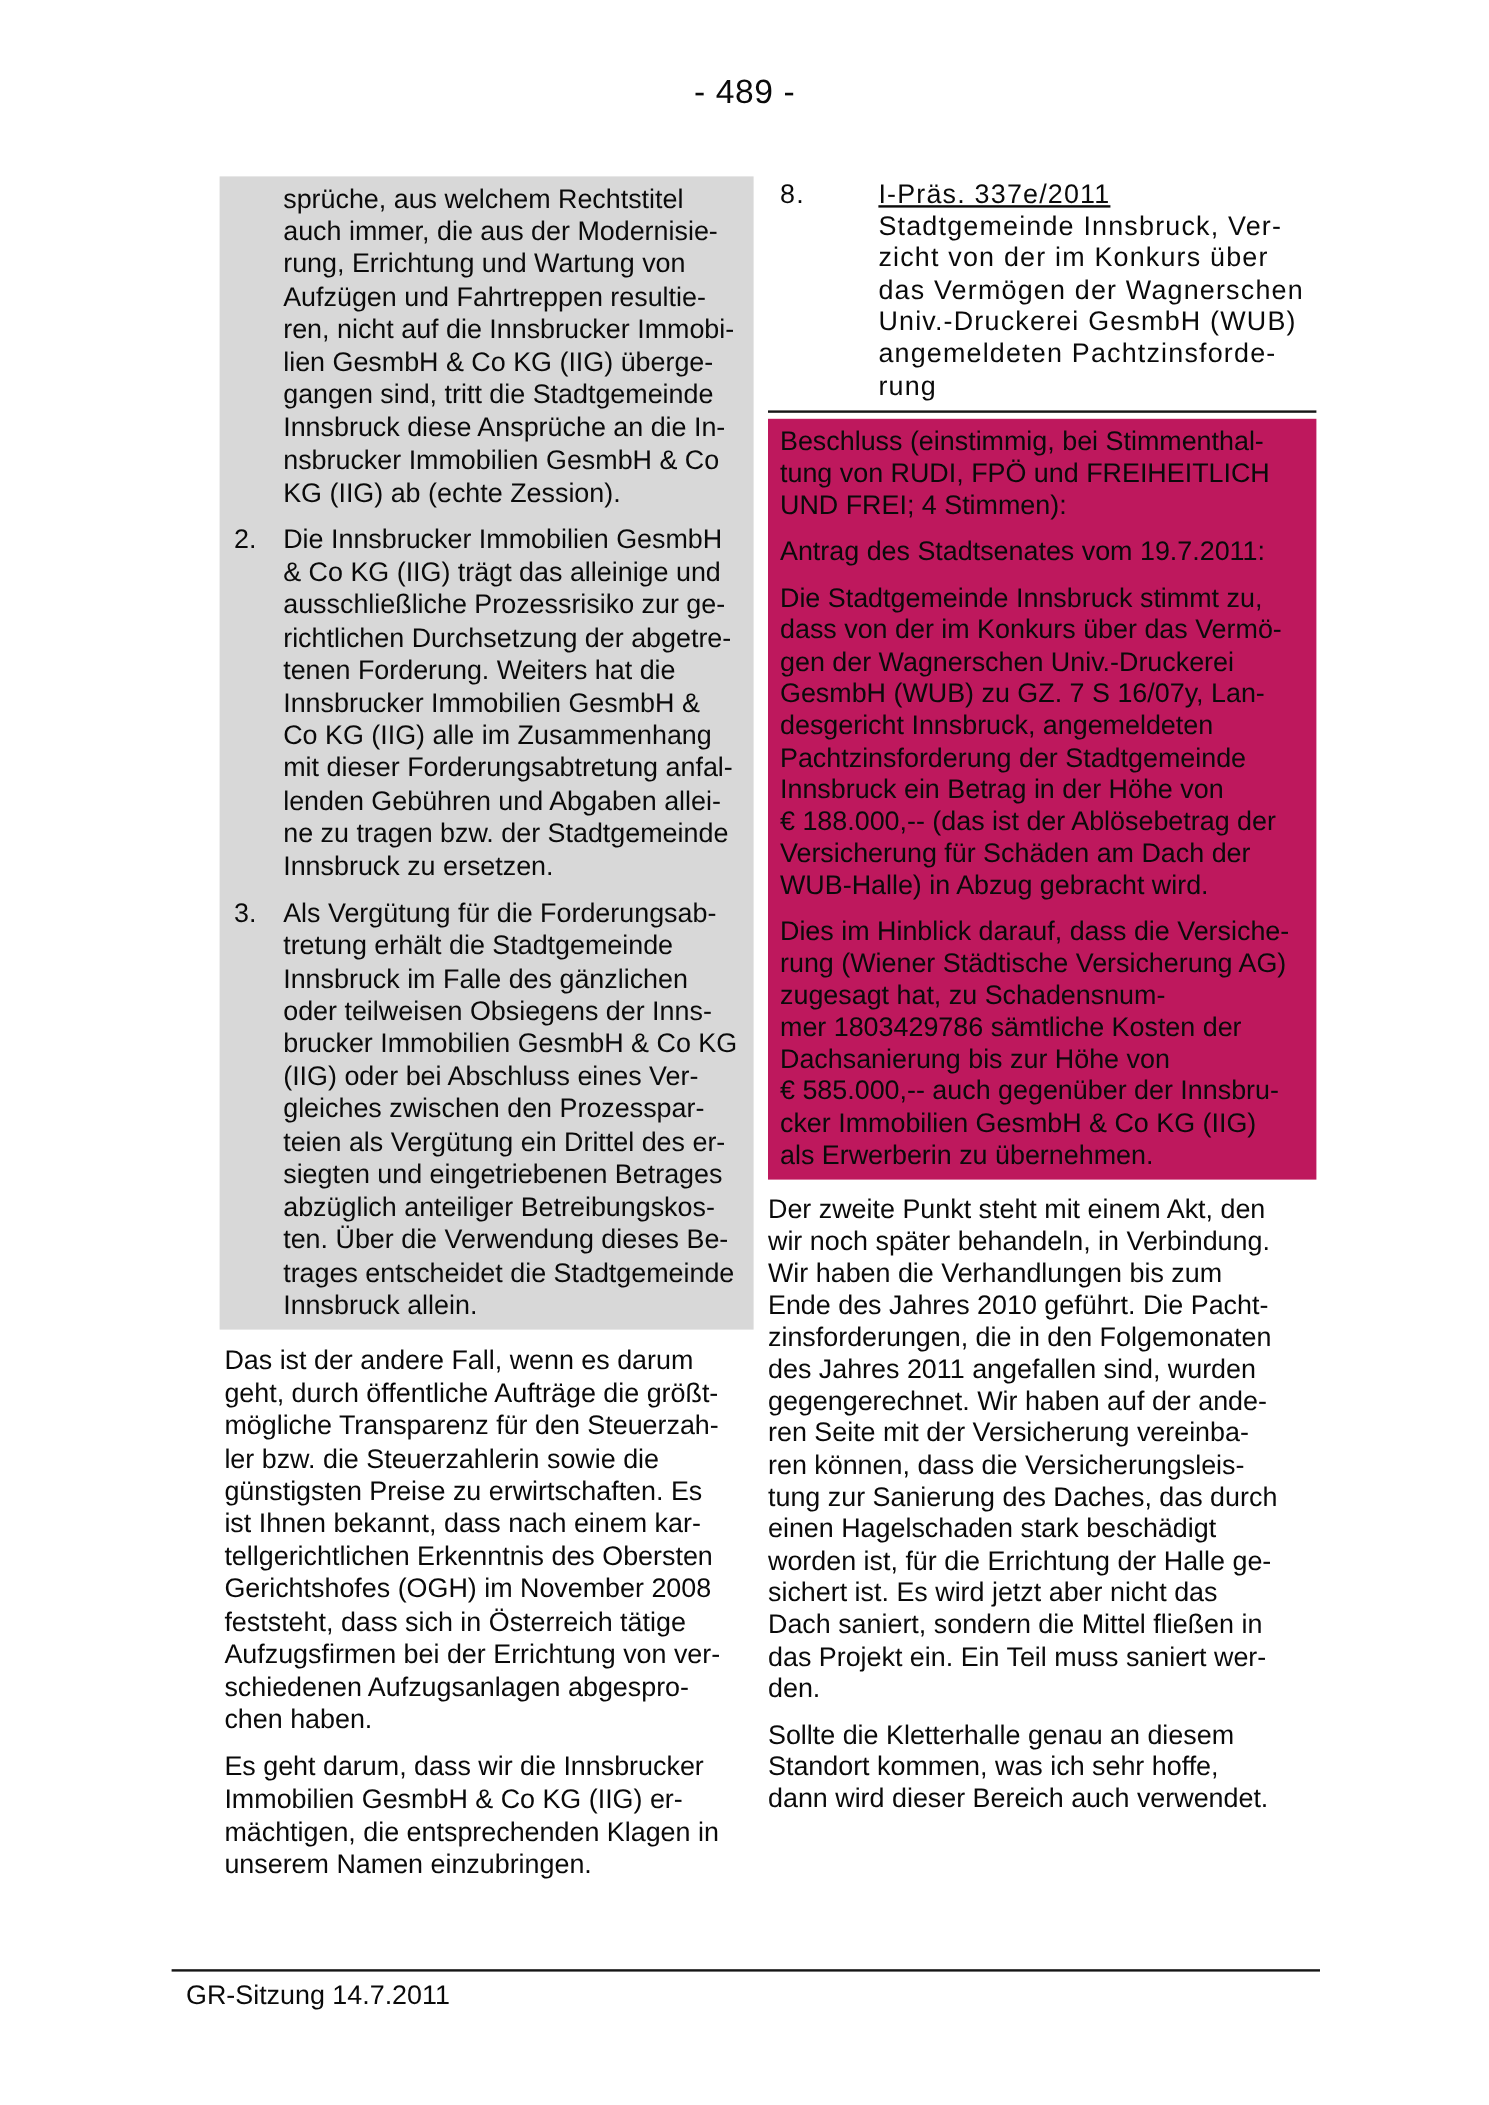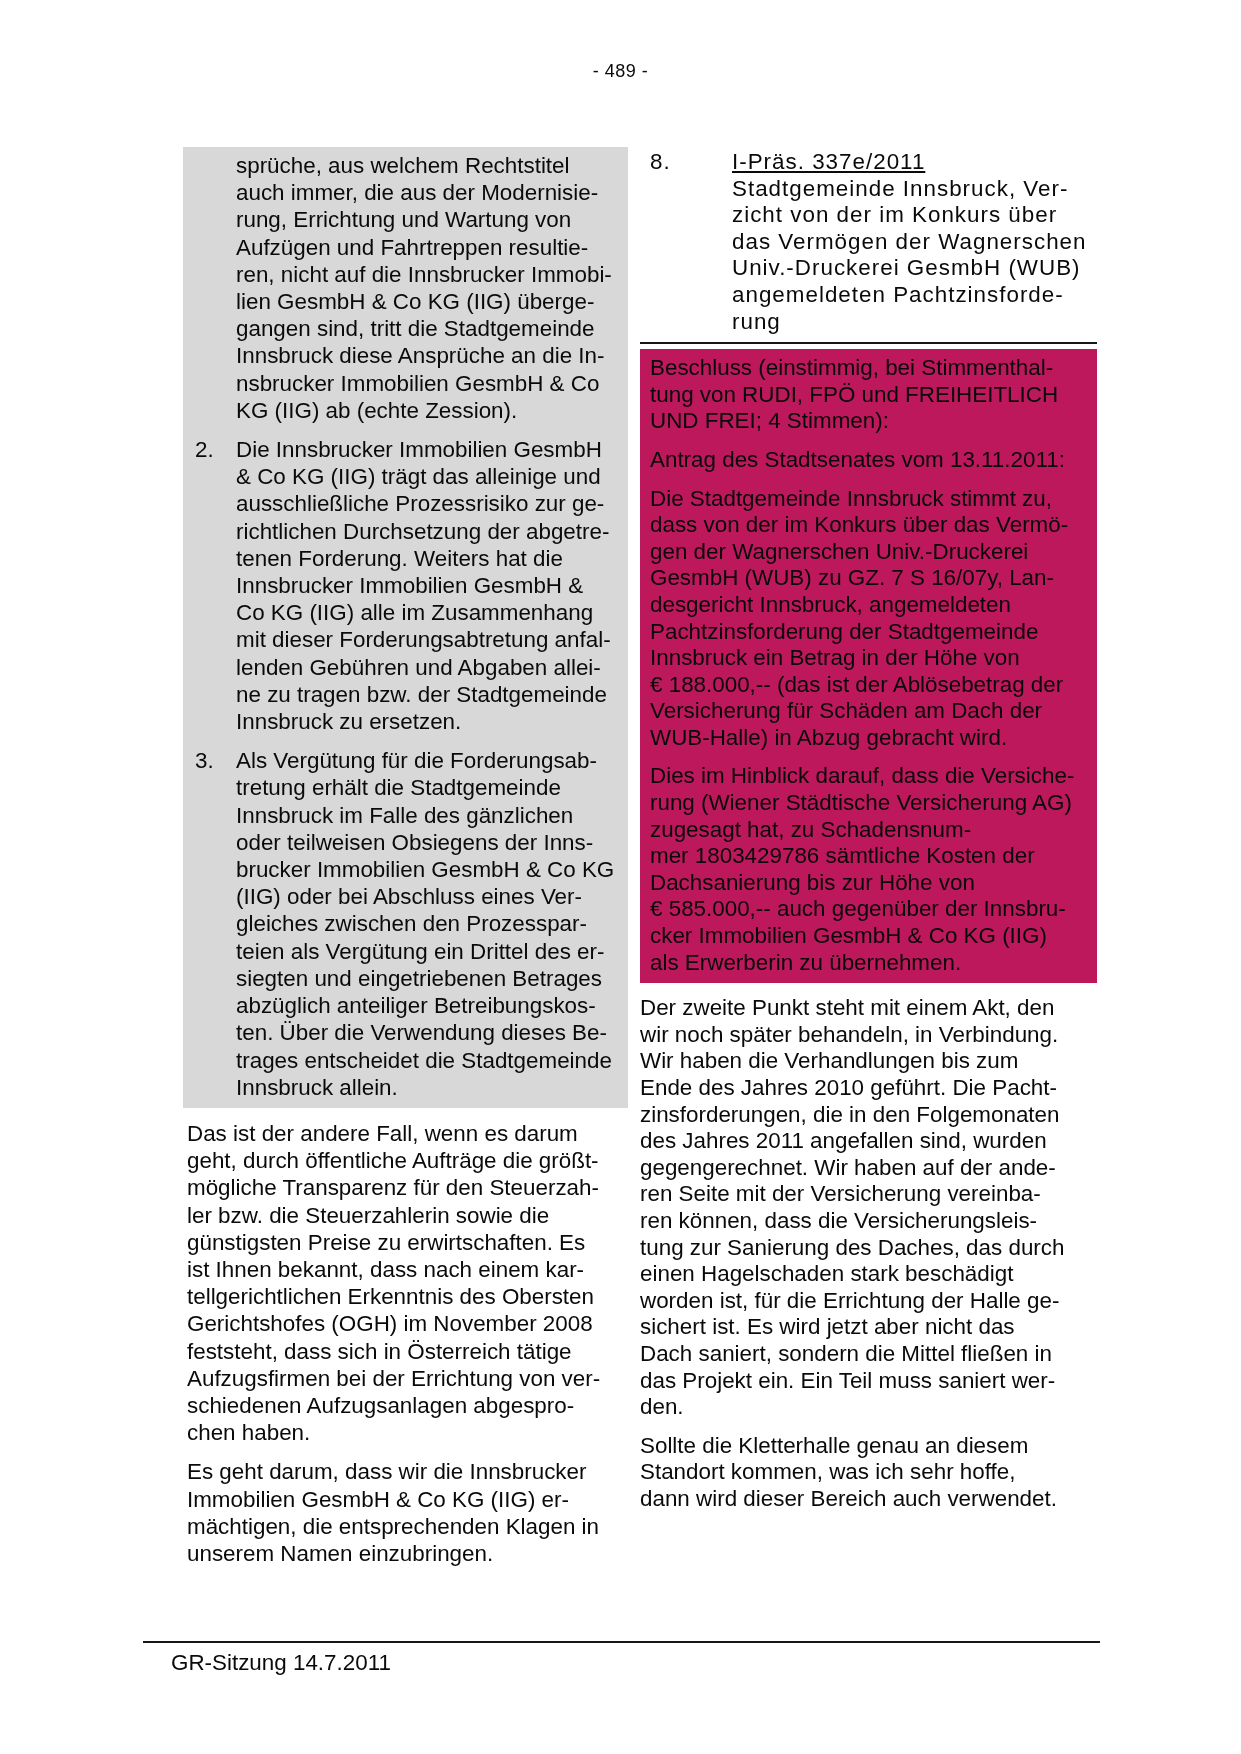--- a/index.html
+++ b/index.html
@@ -13,21 +13,21 @@
     font-family: "Liberation Sans", "DejaVu Sans", sans-serif;
     color: #0a0a0a;
     font-size: 22.4px;
   }
   .lines { white-space: pre-line; }
 
   .page-header {
     position: absolute;
     top: 61px; left: 0; width: 100%;
     text-align: center;
-    font-size: 18px;
+    font-size: 28px;
     letter-spacing: 0.5px;
   }
 
   
   .col { position: absolute; }
   .col-left  { left: 143px; top: 147px; width: 445px; line-height: 27.2px; padding-left: 40px; }
   .col-right { left: 640px; top: 149px; width: 457px; line-height: 26.6px; }
 
   
   .hl { background: #d8d8d8; }
@@ -61,21 +61,20 @@
   .footer-rule {
     position: absolute;
     left: 143px; top: 1641px;
     width: 957px; height: 2px;
     background: #161616;
   }
   .footer-text {
     position: absolute;
     left: 155px; top: 1650px;
     font-size: 22.4px;
-    margin-left: 16px;
   }
 </style>
 </head>
 <body>
 
 <div class="page" style="color: rgb(10, 10, 10); background: rgb(255, 255, 255);">
 
   <div class="page-header">- 489 -</div>
 
   <div class="col col-left">
@@ -153,21 +152,21 @@
 Univ.-Druckerei GesmbH (WUB)
 angemeldeten Pachtzinsforde-
 rung</div>
       </div>
     </div>
 
     <div class="hl hl-right" style="background: #be185d;">
       <div class="para lines">Beschluss (einstimmig, bei Stimmenthal-
 tung von RUDI, FPÖ und FREIHEITLICH
 UND FREI; 4 Stimmen):</div>
-      <div class="para lines">Antrag des Stadtsenates vom 13.11.2011:</div>
+      <div class="para lines">Antrag des Stadtsenates vom 19.7.2011:</div>
       <div class="para lines">Die Stadtgemeinde Innsbruck stimmt zu,
 dass von der im Konkurs über das Vermö-
 gen der Wagnerschen Univ.-Druckerei
 GesmbH (WUB) zu GZ. 7 S 16/07y, Lan-
 desgericht Innsbruck, angemeldeten
 Pachtzinsforderung der Stadtgemeinde
 Innsbruck ein Betrag in der Höhe von
 € 188.000,-- (das ist der Ablösebetrag der
 Versicherung für Schäden am Dach der
 WUB-Halle) in Abzug gebracht wird.</div>

